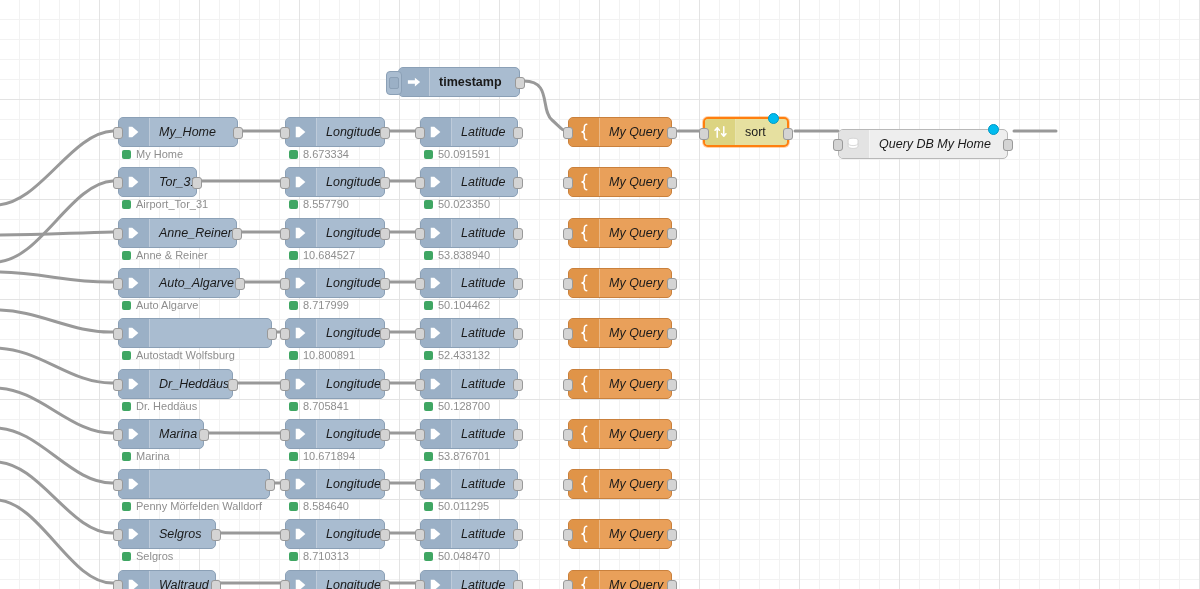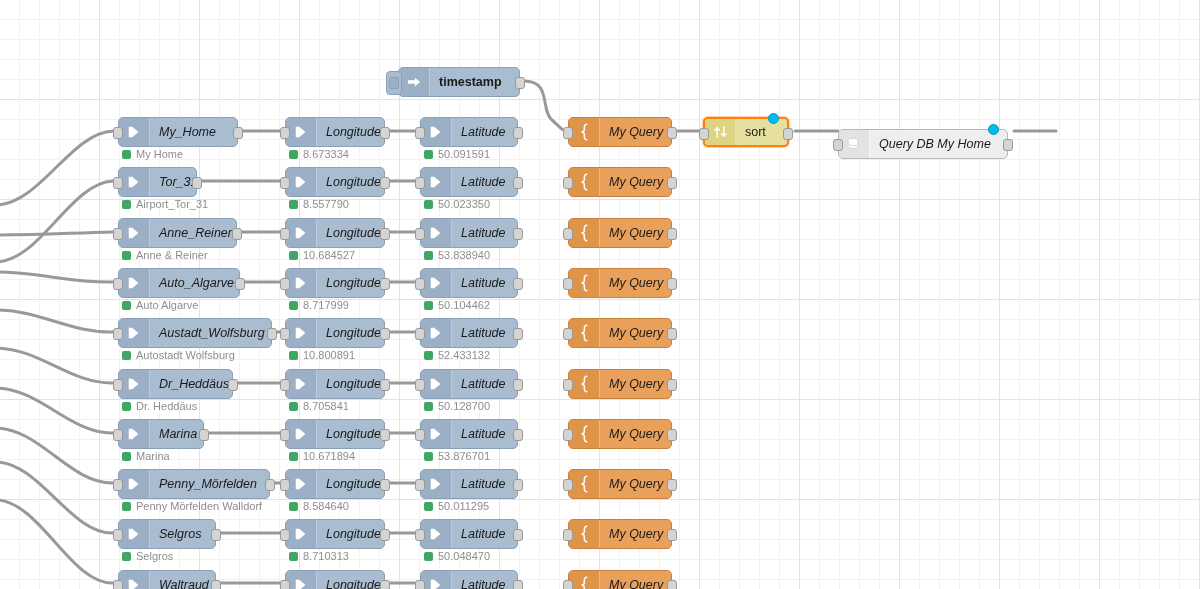--- a/index.html
+++ b/index.html
@@ -421,21 +421,20 @@
       </div>
       <div class="node n-blue italic" style="left:118px;top:318px;width:154px;">
         <div class="port in"></div>
         <div class="icon-box">
           <span class="gly">
             <svg width="14" height="14" viewBox="0 0 16 16">
               <path d="M2 2 L2 14 L6 14 L13 8 L6 2 Z" fill="#ffffff"></path>
             </svg>
           </span>
         </div>
-        <div class="label">Austadt_Wolfsburg</div>
         <div class="port out"></div>
       </div>
       <div class="status" style="left:122px;top:349px;">
         <span class="sdot"></span>
         <span>Autostadt Wolfsburg</span>
       </div>
       <div class="node n-blue italic" style="left:285px;top:318px;width:100px;">
         <div class="port in"></div>
         <div class="icon-box">
           <span class="gly">
@@ -601,21 +600,20 @@
       </div>
       <div class="node n-blue italic" style="left:118px;top:469px;width:152px;">
         <div class="port in"></div>
         <div class="icon-box">
           <span class="gly">
             <svg width="14" height="14" viewBox="0 0 16 16">
               <path d="M2 2 L2 14 L6 14 L13 8 L6 2 Z" fill="#ffffff"></path>
             </svg>
           </span>
         </div>
-        <div class="label">Penny_Mörfelden</div>
         <div class="port out"></div>
       </div>
       <div class="status" style="left:122px;top:500px;">
         <span class="sdot"></span>
         <span>Penny Mörfelden Walldorf</span>
       </div>
       <div class="node n-blue italic" style="left:285px;top:469px;width:100px;">
         <div class="port in"></div>
         <div class="icon-box">
           <span class="gly">

